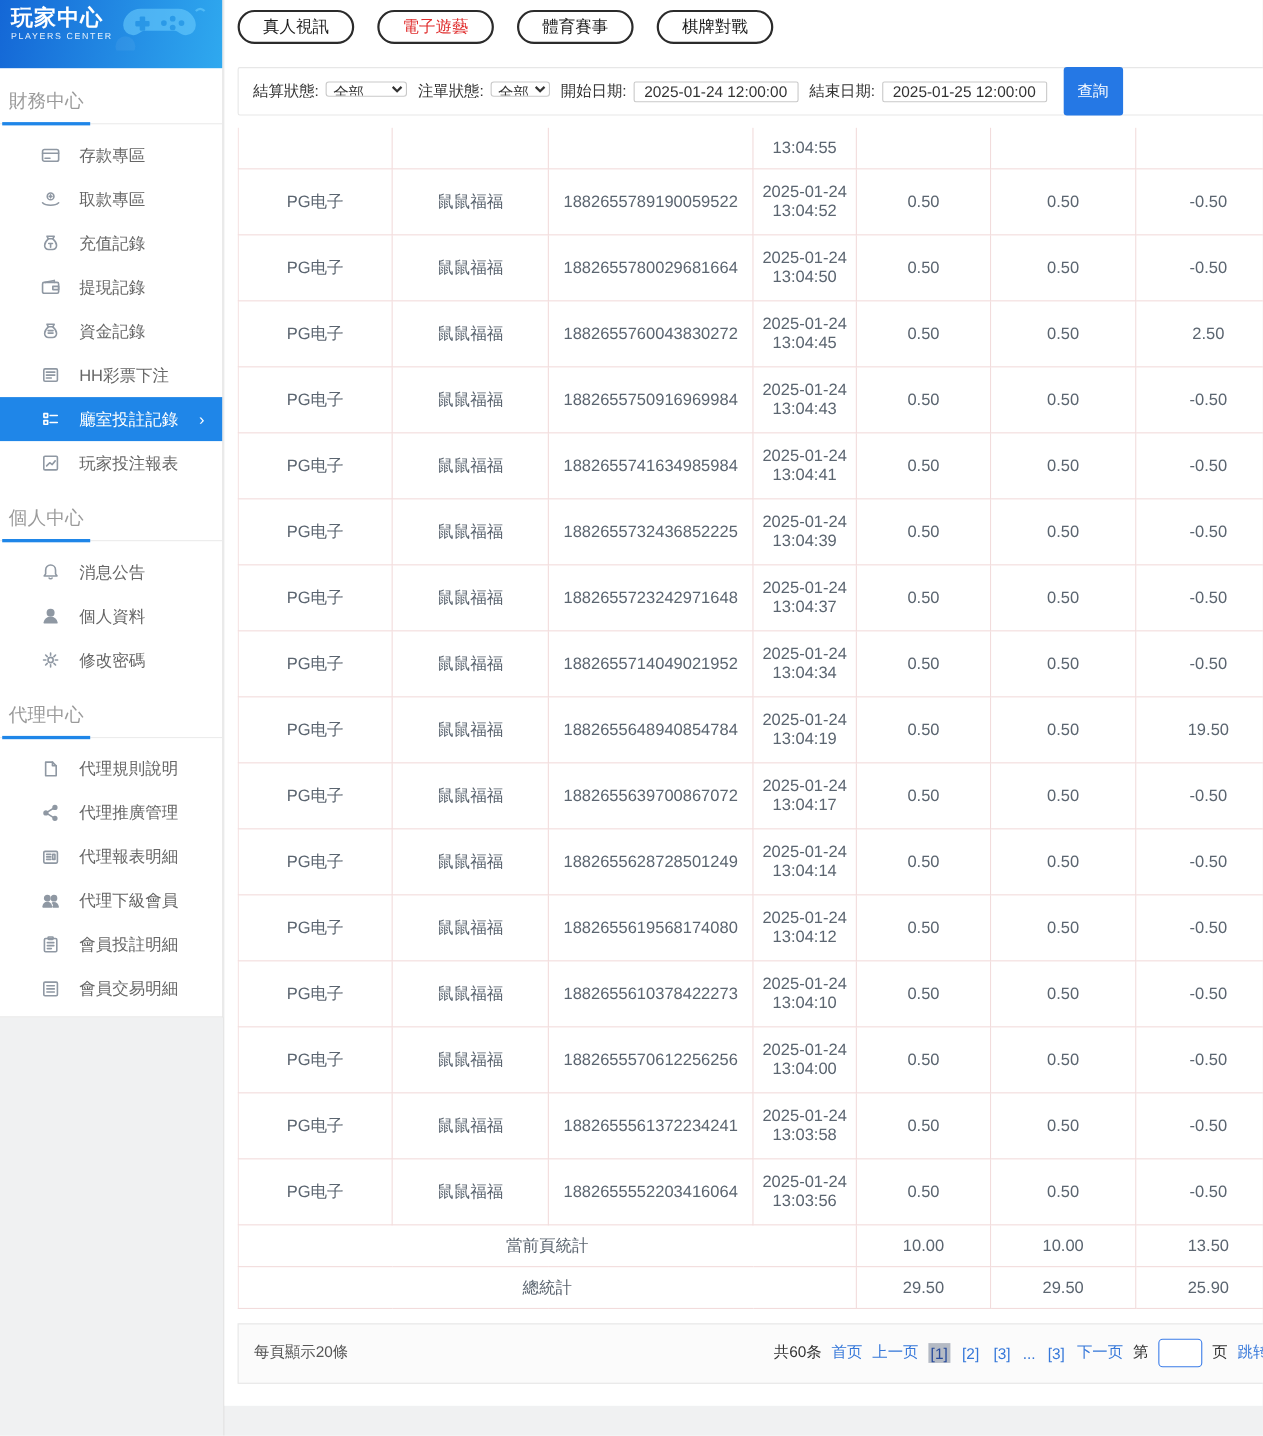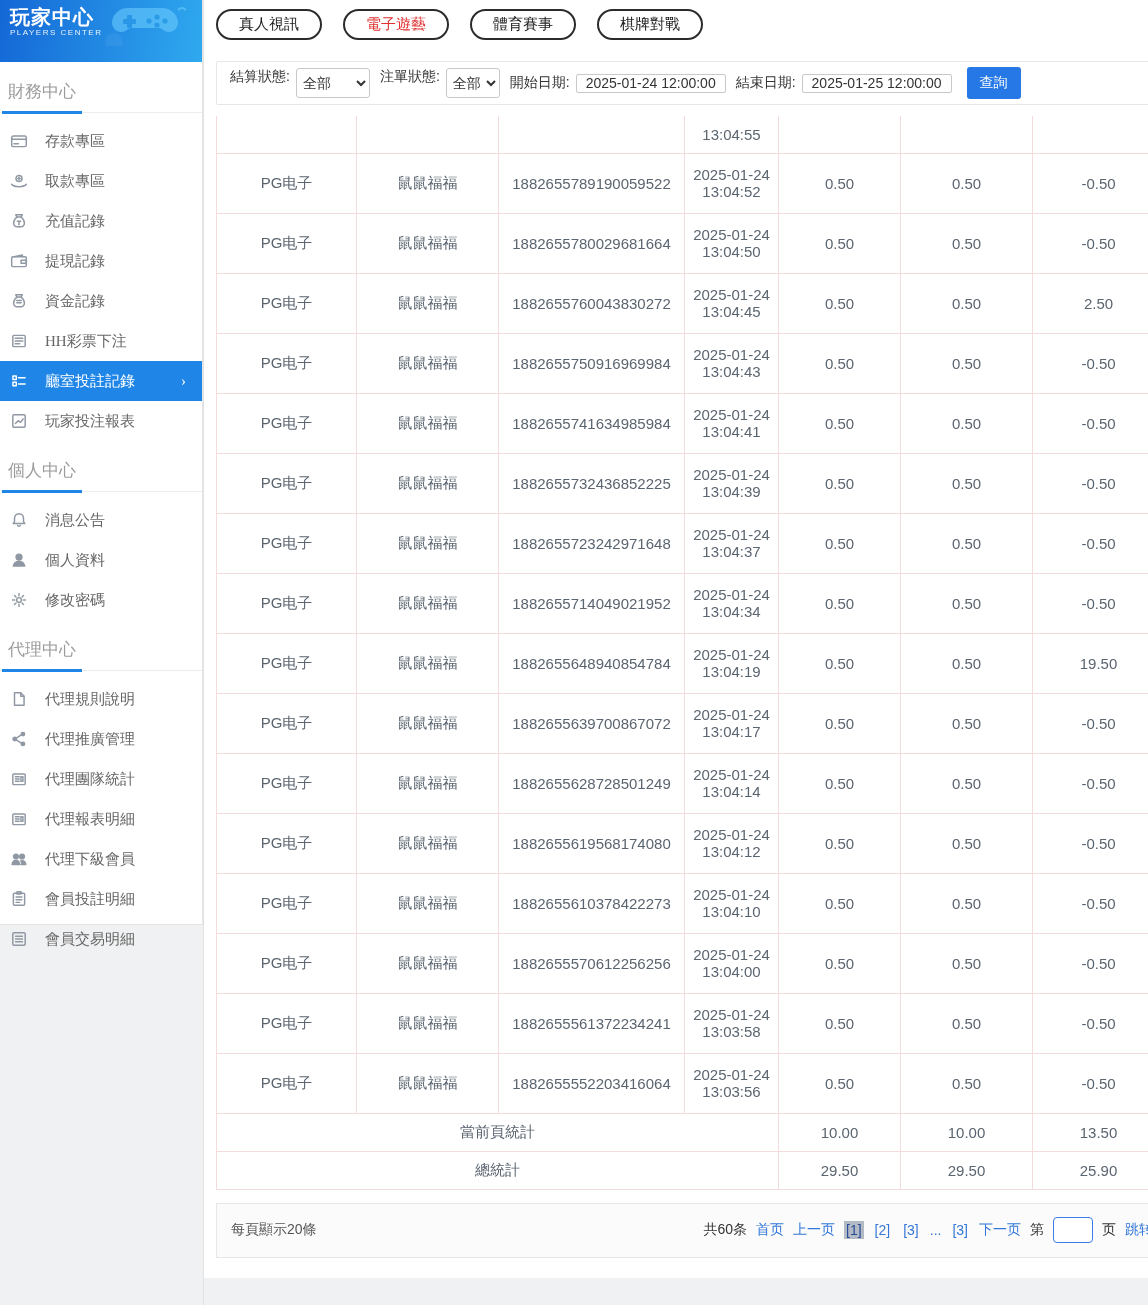--- a/index.html
+++ b/index.html
@@ -14,48 +14,48 @@
     background:linear-gradient(100deg,var(--hdr1,#1467d6),var(--hdr2,#2fa9ef));
     padding:6px 0 0 10px; color:#fff; }
   .sb-title { font-size:20px; font-weight:bold; letter-spacing:1px; line-height:22px;}
   .sb-subtitle { font-size:8px; letter-spacing:1.5px; color:rgba(255,255,255,.9); }
   .sb-gamepad { position:absolute; right:6px; top:2px; width:96px; height:44px; opacity:.55; }
   .section-title { position:relative; margin-top:9px; padding:9px 8px 9px 8px;
     font-size:17px; color:#9b9b9b; border-bottom:1px solid #ececec; }
   .section-title::after { content:""; position:absolute; left:2px; bottom:-2px;
     width:80px; height:3px; background:var(--accent,#1f86e8); }
   .items { padding-top:8px; }
-  .side-item { height:40px; display:flex; align-items:center; padding-left:10px;
-    color:#666; font-size:15px; cursor:pointer;font-family:Liberation Serif, serif; }
+  .side-item { height:40px; display:flex; align-items:center; padding-left:37px;
+    color:#666; font-size:15px; cursor:pointer; }
   .side-item .icon { width:18px; height:18px; margin-right:17px; color:#8f98a3; flex:none; }
   .side-item .icon svg { width:18px; height:18px; display:block; }
   .side-item.active { background:var(--accent,#1f86e8); color:#fff; }
   .side-item.active .icon { color:#fff; }
   .chev { margin-left:auto; margin-right:16px; font-size:15px; }
 
   
   .main { margin-left:204px; background:#fff; min-height:1278px; padding:9px 0 0 12px; position:relative; z-index:1;}
   .tabs { display:flex; gap:21px; }
   .tab-btn { background:#fff; border:2px solid #2b2b2b; border-radius:17px; height:31px;
     padding:0 21px; font-size:15px; color:#1c1c1c; cursor:pointer;
     font-family:inherit; }
   .tab-btn.active { color:var(--tabActive,#e02f2f); }
 
   .panel { border:1px solid #e7e7e7; border-radius:2px; background:#fff; }
   .filter-panel { margin-top:21px; width:952px; height:44px; display:flex; align-items:center;
     padding-left:13px; font-size:14px; color:#333; }
   .filter-panel label { margin-right:6px; }
   .grp { margin-left:10px; display:flex; align-items:flex-start; }
   .grp:first-child { margin-left:0; }
-  .sel { height:30px; border:1px solid #c9c9c9; border-radius:3px; background:#fff;
+  .sel { height:14px; border:1px solid #c9c9c9; border-radius:3px; background:#fff;
     font-size:14px; color:#333; font-family:inherit; padding:0 2px; }
   .w74 { width:74px; } .w54 { width:54px; }
   .date-input { width:150px; height:19px; border:1px solid #c9c9c9; border-radius:2px;
     font-size:14px; color:#333; padding:0 9px; font-family:inherit; }
-  .search-btn { margin-left:15px; height:32px; padding:0 13px; background:var(--btn,#2578e5);
+  .search-btn { margin-left:15px; height:44px; padding:0 13px; background:var(--btn,#2578e5);
     color:#fff; border:none; border-radius:3px; font-size:14px; cursor:pointer; font-family:inherit; }
 
   
   .table-wrap { margin-top:11px; width:936px; overflow:hidden; }
   table { border-collapse:collapse; table-layout:fixed; width:948px; }
   td { border:1px solid var(--tblBorder,#f2dcdc); text-align:center; vertical-align:middle;
     font-size:15px; color:var(--tblText,#5b6570); padding:2px; overflow:hidden; }
   tr.data-row td { height:60px; }
   tr.partial td { height:37px; border-top:none; }
   tr.summary td { height:38px; font-size:15px; }
@@ -234,30 +234,20 @@
           <span class="lbl">代理推廣管理</span>
         </div>
         <div class="side-item">
           <span class="icon">
             <svg viewBox="0 0 16 16" fill="none" stroke="currentColor" stroke-width="1.3" stroke-linecap="round" stroke-linejoin="round">
               <rect x="2.5" y="3.5" width="11" height="9.5" rx="1"></rect>
               <path d="M4.8 6h3.4M4.8 8h3.4M4.8 10h3.4"></path>
               <rect x="9.7" y="6" width="1.8" height="4"></rect>
             </svg>
           </span>
-          <span class="lbl">代理團隊統計</span>
-        </div>
-        <div class="side-item">
-          <span class="icon">
-            <svg viewBox="0 0 16 16" fill="none" stroke="currentColor" stroke-width="1.3" stroke-linecap="round" stroke-linejoin="round">
-              <rect x="2.5" y="3.5" width="11" height="9.5" rx="1"></rect>
-              <path d="M4.8 6h3.4M4.8 8h3.4M4.8 10h3.4"></path>
-              <rect x="9.7" y="6" width="1.8" height="4"></rect>
-            </svg>
-          </span>
           <span class="lbl">代理報表明細</span>
         </div>
         <div class="side-item">
           <span class="icon">
             <svg viewBox="0 0 16 16" fill="currentColor" stroke="currentColor" stroke-width="1.3" stroke-linecap="round" stroke-linejoin="round">
               <circle cx="5.3" cy="5.8" r="2.1"></circle>
               <circle cx="10.7" cy="5.8" r="2.1"></circle>
               <path d="M1.9 12.8c.4-2.2 1.7-3.4 3.4-3.4s3 1.2 3.4 3.4zM9.5 9.7a4 4 0 0 1 1.2-.2c1.7 0 3 1.2 3.4 3.3H10"></path>
             </svg>
           </span>

